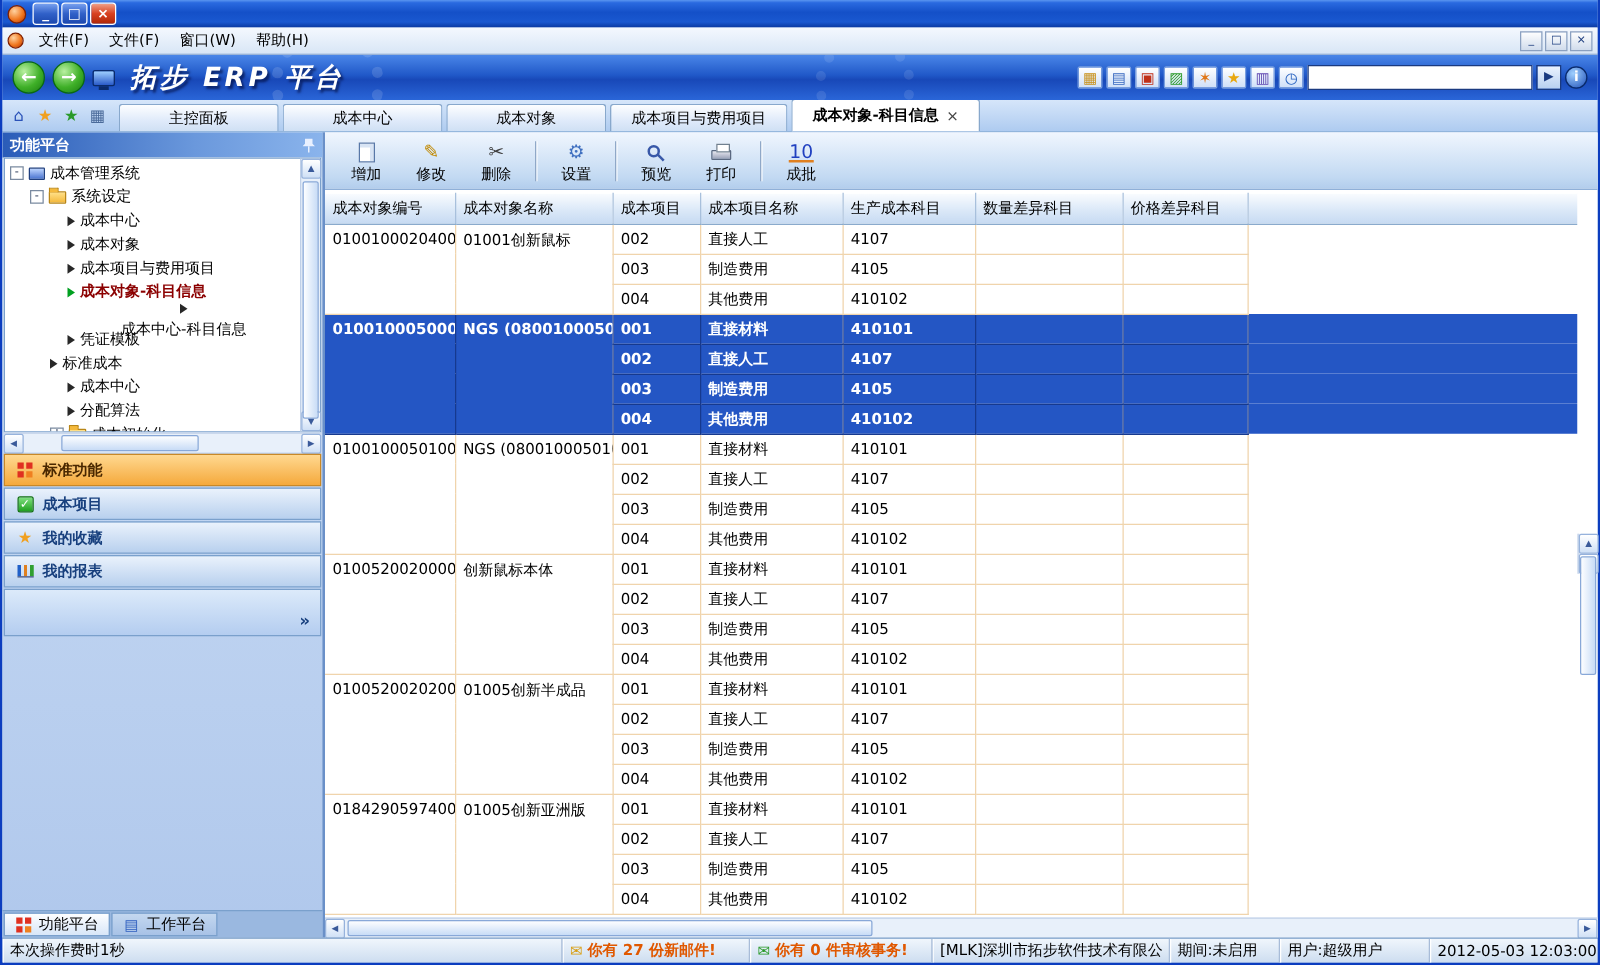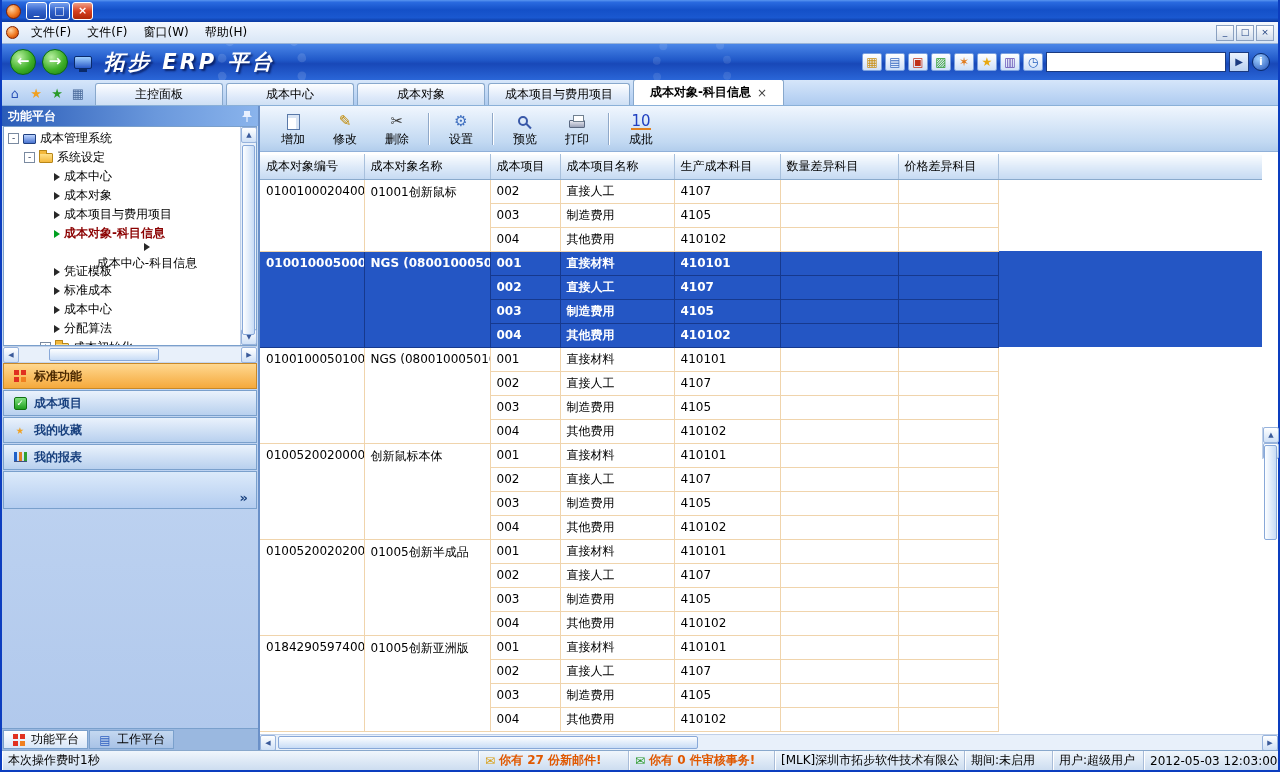--- a/index.html
+++ b/index.html
@@ -83,21 +83,21 @@
 .hscroll{height:16px;flex:none;background:#e8f0fa;border-top:1px solid #c0d0e8;display:flex;}
 .sb-btn{width:16px;height:16px;flex:none;border:1px solid #96b2dc;border-radius:2px;color:#3a5a9a;font-size:7px;
  display:flex;align-items:center;justify-content:center;background:linear-gradient(180deg,#ffffff,#cfe0f6);}
 .sb-track{flex:1;position:relative;}
 .sb-thumb{position:absolute;border:1px solid #88a8d8;border-radius:2px;background:linear-gradient(90deg,#fdfeff,#c8dcf6);}
 .sb-thumb.v{left:1px;right:1px;}
 .sb-thumb.h{top:1px;bottom:1px;background:linear-gradient(180deg,#fdfeff,#c8dcf6);}
 
 #sb-panels{flex:none;}
 .panel-bar{height:26px;margin:1px 1px 0;display:flex;align-items:center;gap:7px;padding:0 9px;border:1px solid #7aa0cc;
- font-weight:bold;color:#18407e;background:linear-gradient(180deg,#eaf2fc,#b8d0ee);font-family:Liberation Mono, monospace;}
+ font-weight:bold;color:#18407e;background:linear-gradient(180deg,#eaf2fc,#b8d0ee);}
 .panel-bar.active{background:linear-gradient(180deg,#ffd890,#f5a93c);border-color:#c88828;color:#4a2800;}
 .p-ico{display:flex;align-items:center;justify-content:center;width:14px;}
 .ico-blocks{width:12px;height:12px;position:relative;flex:none;}
 .ico-blocks::before{content:"";position:absolute;left:0;top:0;width:5px;height:5px;background:#e03020;
  box-shadow:7px 0 0 #e03020,0 7px 0 #e03020,7px 7px 0 #f08020;}
 .ico-check{width:13px;height:13px;border:1px solid #107010;border-radius:2px;color:#fff;font-size:10px;line-height:11px;
  text-align:center;background:linear-gradient(#7fe07f,#20a020);flex:none;}
 .ico-star{color:#f0a020;font-size:13px;line-height:13px;flex:none;}
 .ico-chart{width:13px;height:10px;flex:none;border-bottom:1px solid #405080;
  background:linear-gradient(90deg,#2060c8 0 3px,transparent 3px 5px,#e08020 5px 8px,transparent 8px 10px,#30a030 10px 13px);}
@@ -258,21 +258,21 @@
               <span class="tree-label">成本对象-科目信息</span>
             </div>
             <div class="tree-row" style="padding-left:50px;flex-direction:column;">
               <span class="tree-arrow"></span>
               <span class="tree-label">成本中心-科目信息</span>
             </div>
             <div class="tree-row" style="padding-left:50px;">
               <span class="tree-arrow"></span>
               <span class="tree-label">凭证模板</span>
             </div>
-            <div class="tree-row" style="padding-left:50px;">
+            <div class="tree-row" style="padding-left:36px;">
               <span class="tree-arrow"></span>
               <span class="tree-label">标准成本</span>
             </div>
             <div class="tree-row" style="padding-left:50px;">
               <span class="tree-arrow"></span>
               <span class="tree-label">成本中心</span>
             </div>
             <div class="tree-row" style="padding-left:50px;">
               <span class="tree-arrow"></span>
               <span class="tree-label">分配算法</span>
@@ -647,21 +647,21 @@
     <div class="sb-seg hot" style="width:146px;">
       <span class="env" style="color:#2a9a2a;">✉</span>
       <span class="txt">你有 0 件审核事务!</span>
     </div>
     <div class="sb-seg" style="width:190px;">
       <span>[MLK]深圳市拓步软件技术有限公</span>
     </div>
     <div class="sb-seg" style="width:88px;">
       <span>期间:未启用</span>
     </div>
-    <div class="sb-seg" style="width:91px;">
+    <div class="sb-seg" style="width:120px;">
       <span>用户:超级用户</span>
     </div>
     <div class="sb-seg" style="width:134px;border-right:none;">
       <span>2012-05-03 12:03:00</span>
     </div>
   </div>
 
 </div>
 
 </body></html>

